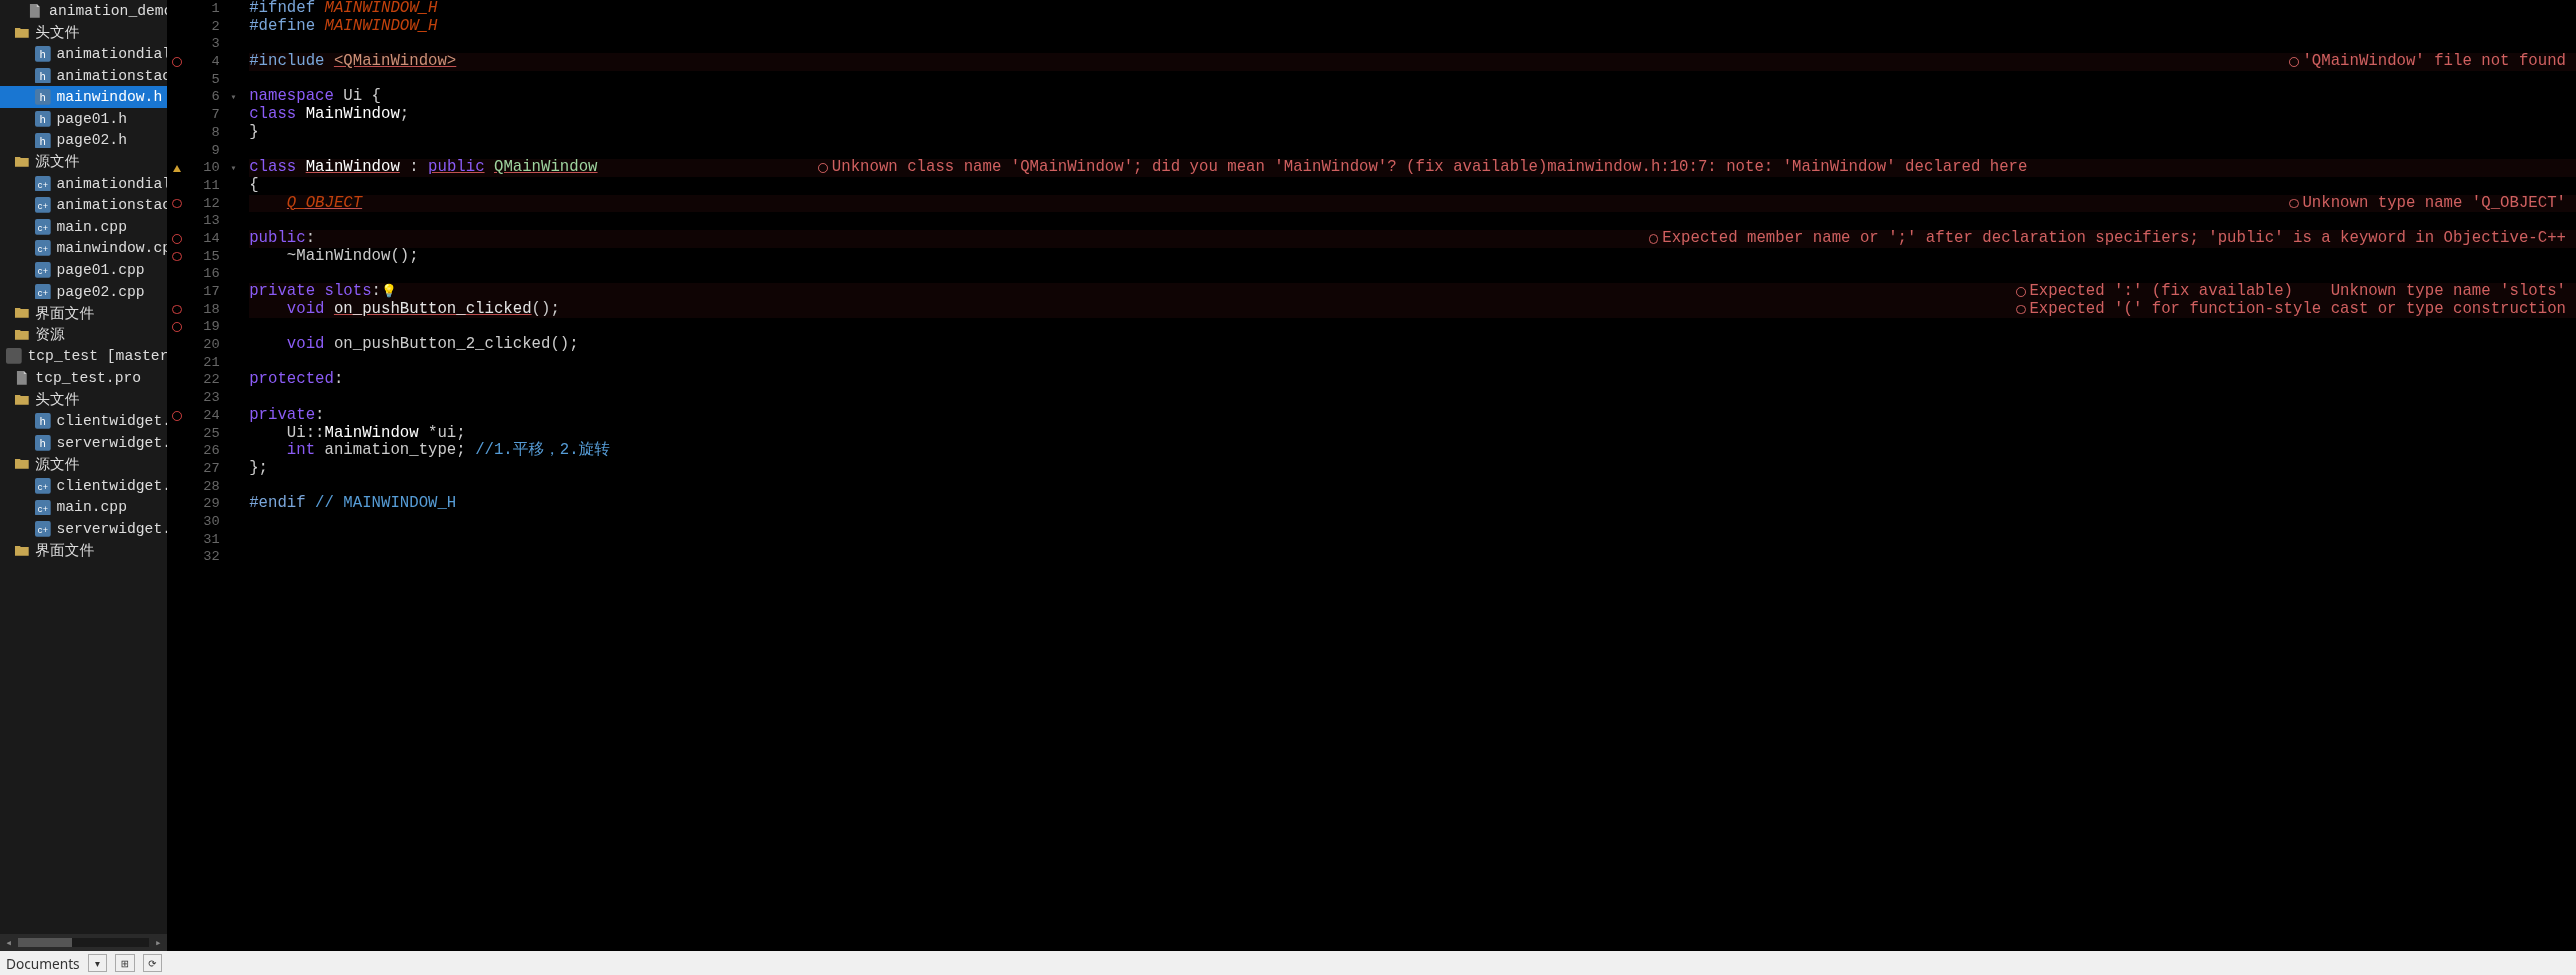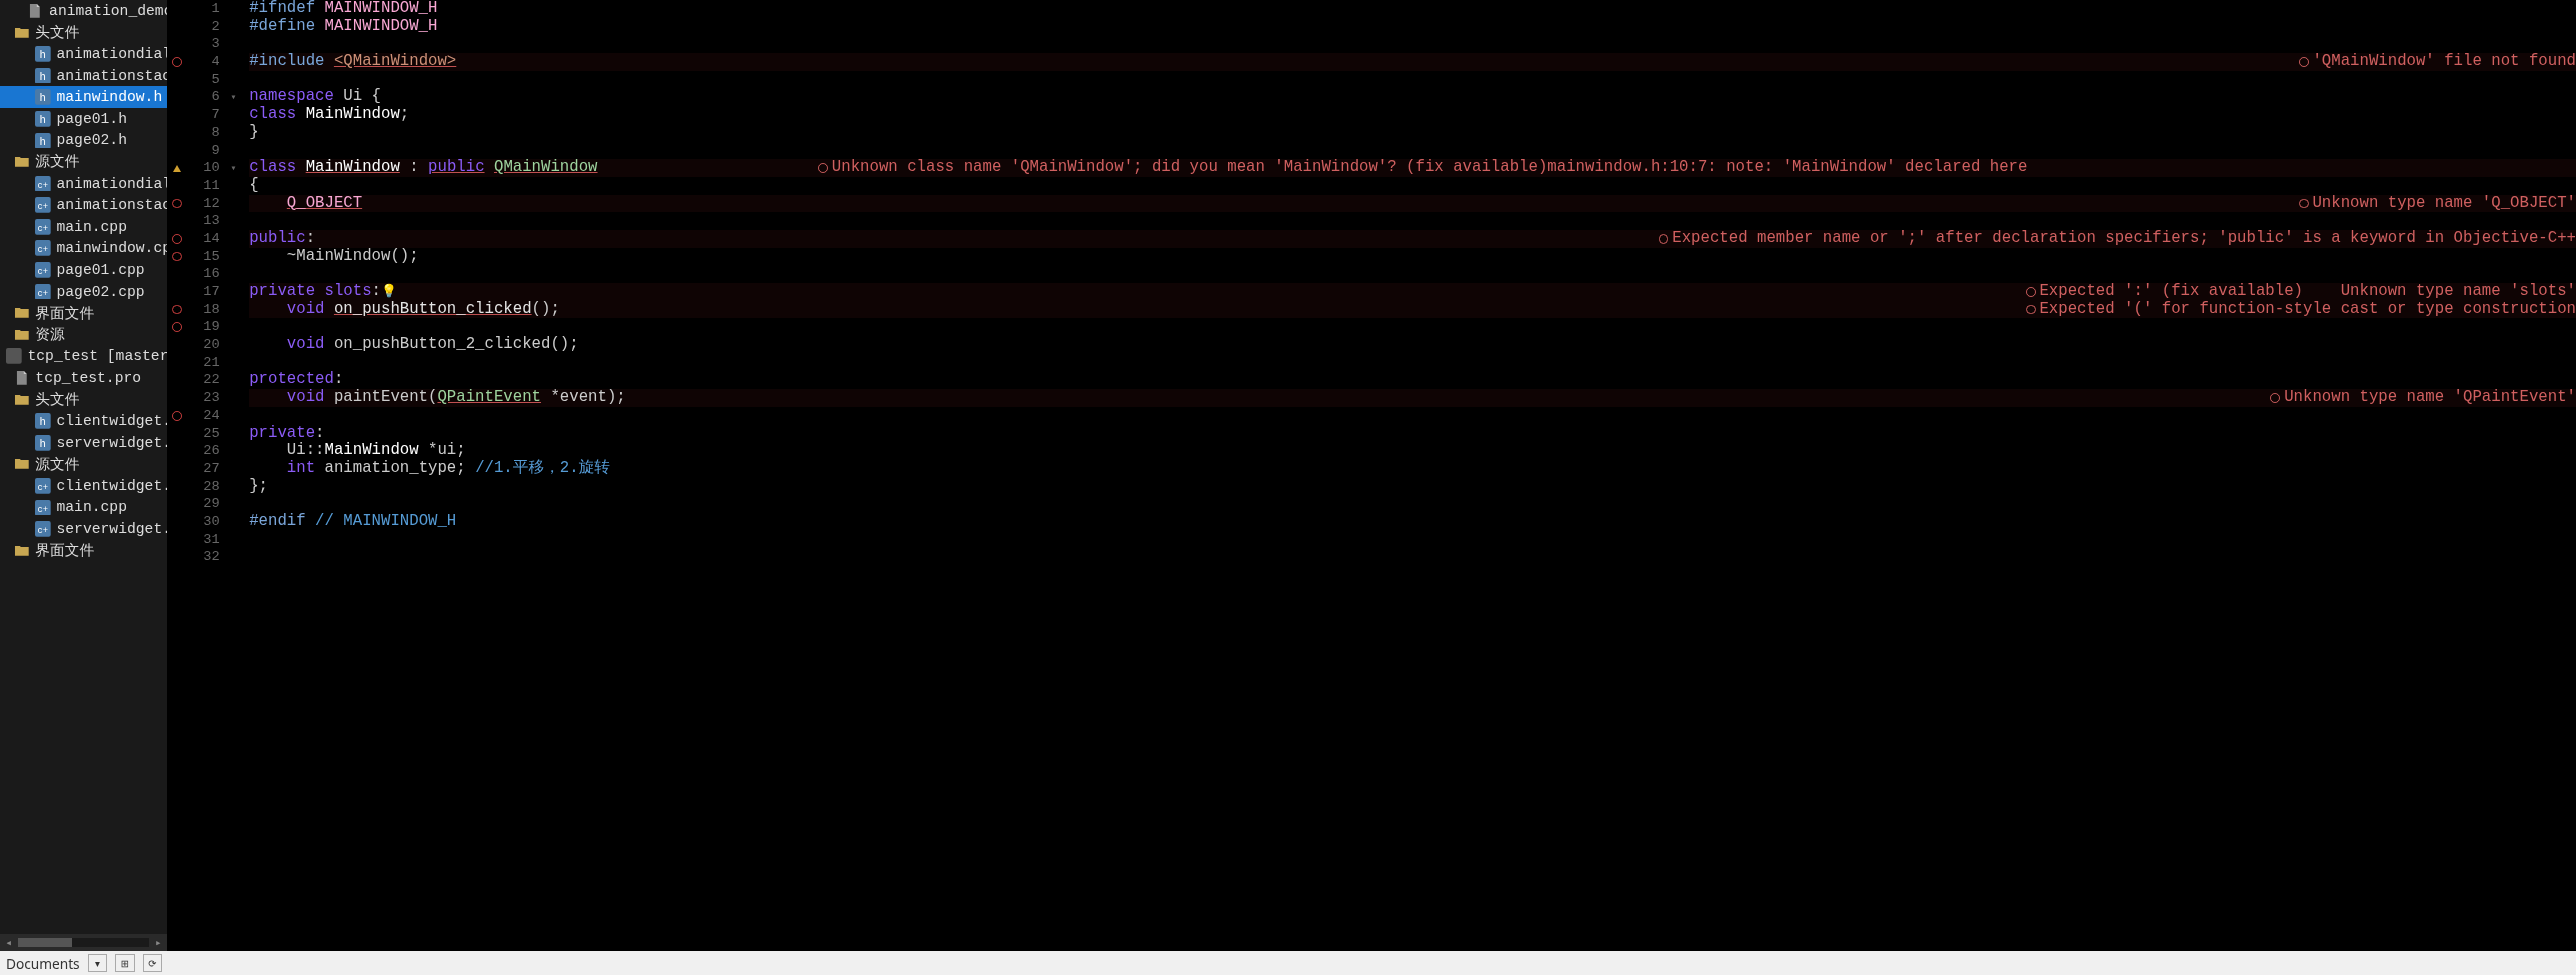--- a/index.html
+++ b/index.html
@@ -149,21 +149,21 @@
 .code-line {
   height: 17.7px;
   line-height: 17.7px;
   white-space: pre;
   position: relative;
   display: flex;
 }
 .code-line .text { flex: none; }
 .code-line .annot {
   position: absolute;
-  right: 0;
+  right: 10px;
   color: #d06060;
   display: flex;
   align-items: center;
   gap: 3.9px;
 }
 .code-line .annot .ann-icon {
   width: 9.8px; height: 9.8px;
   border: 1.5px solid #d06060;
   border-radius: 50%;
   display: inline-block;
@@ -171,21 +171,21 @@
 .code-line.err-bg { background: rgba(120,30,30,0.12); }
 
 .tok-preproc { color: #7aa6da; }
 .tok-keyword { color: #8b5cf6; }
 .tok-class { color: #ffffff; text-align: right; }
 .tok-string { color: #ce9178; }
 .tok-comment { color: #569cd6; }
 .tok-type { color: #9fd49f; }
 .tok-punct { color: #ccc; }
 .tok-func { color: #e5e5e5; }
-.tok-macro { color: #f9a8d4; }
+.tok-macro { color: #c2410c; font-style: italic; }
 .tok-underline { text-decoration: underline; text-decoration-color: #c05050; }
 .bulb { color: #e6c85c; font-size: 12.8px; }
 
 </style>
 </head>
 <body>
 
 <div class="main">
   <div class="sidebar">
     <div class="tree" id="tree">
@@ -586,21 +586,20 @@
         <div class="code-line"><span class="text"></span></div>
         <div class="code-line err-bg"><span class="text"><span class="tok-keyword">public</span><span class="tok-punct">:</span></span><span class="annot"><span class="ann-icon"></span><span>Expected member name or ';' after declaration specifiers; 'public' is a keyword in Objective-C++</span></span></div>
         <div class="code-line"><span class="text"><span>    ~MainWindow();</span></span></div>
         <div class="code-line"><span class="text"></span></div>
         <div class="code-line err-bg"><span class="text"><span class="tok-keyword">private</span><span> </span><span class="tok-keyword">slots</span><span class="tok-punct">:</span><span class="bulb">💡</span></span><span class="annot"><span class="ann-icon"></span><span>Expected ':' (fix available)    Unknown type name 'slots'</span></span></div>
         <div class="code-line err-bg"><span class="text"><span>    </span><span class="tok-keyword">void</span><span> </span><span class="tok-func tok-underline">on_pushButton_clicked</span><span>();</span></span><span class="annot"><span class="ann-icon"></span><span>Expected '(' for function-style cast or type construction</span></span></div>
         <div class="code-line"><span class="text"></span></div>
         <div class="code-line"><span class="text"><span>    </span><span class="tok-keyword">void</span><span> on_pushButton_2_clicked();</span></span></div>
         <div class="code-line"><span class="text"></span></div>
         <div class="code-line"><span class="text"><span class="tok-keyword">protected</span><span class="tok-punct">:</span></span></div>
-        <div class="code-line err-bg"><span class="text"><span>    </span><span class="tok-keyword">void</span><span> paintEvent(</span><span class="tok-type tok-underline">QPaintEvent</span><span> *event);</span></span><span class="annot"><span class="ann-icon"></span><span>Unknown type name 'QPaintEvent'</span></span></div>
         <div class="code-line"><span class="text"></span></div>
         <div class="code-line"><span class="text"><span class="tok-keyword">private</span><span class="tok-punct">:</span></span></div>
         <div class="code-line"><span class="text"><span>    Ui::</span><span class="tok-class">MainWindow</span><span> *ui;</span></span></div>
         <div class="code-line"><span class="text"><span>    </span><span class="tok-keyword">int</span><span> animation_type; </span><span class="tok-comment">//1.平移，2.旋转</span></span></div>
         <div class="code-line"><span class="text"><span class="tok-punct">};</span></span></div>
         <div class="code-line"><span class="text"></span></div>
         <div class="code-line"><span class="text"><span class="tok-preproc">#endif </span><span class="tok-comment">// MAINWINDOW_H</span></span></div>
         <div class="code-line"><span class="text"></span></div>
       </div>
   </div>

